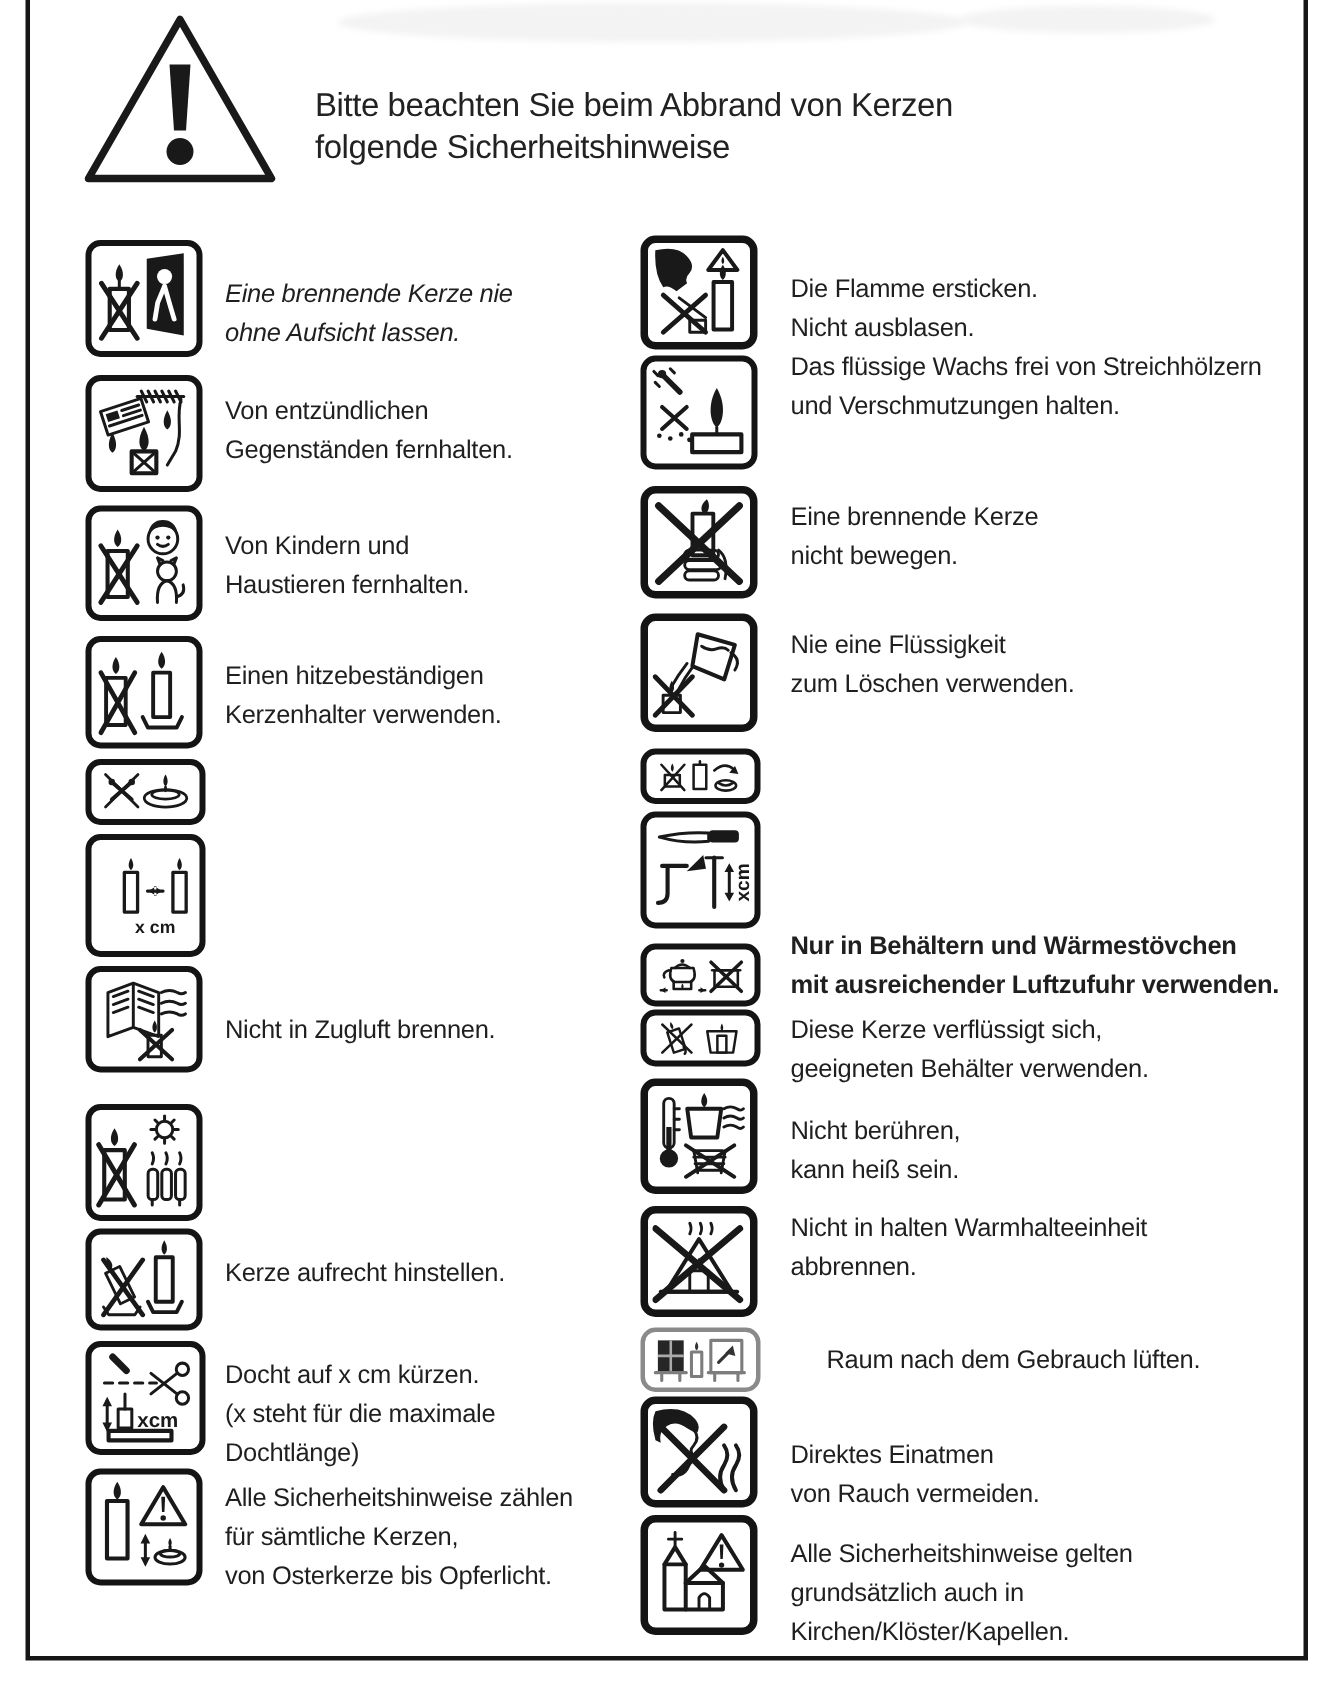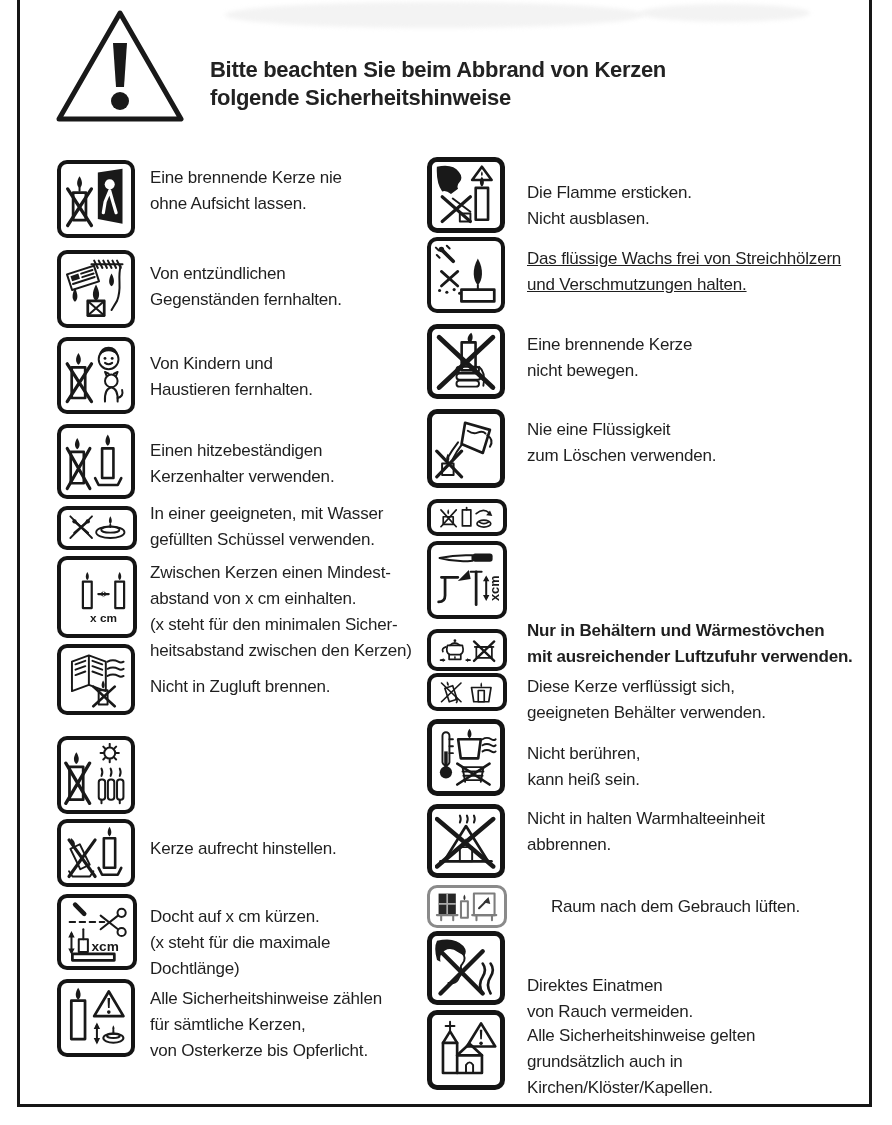--- a/index.html
+++ b/index.html
@@ -1,20 +1,20 @@
 <!DOCTYPE html>
 <html><head>
 <meta charset="utf-8">
 <style>
   html,body{margin:0;padding:0;background:#fff;}
   body{font-family:"Liberation Sans", sans-serif; color:#1c1c1c;}
   .page{position:relative;width:892px;height:1125px;background:#fff;overflow:hidden;}
   .frame{position:absolute;left:17px;top:-6px;width:855px;height:1113px;border:3px solid #161616;box-sizing:border-box;}
   .smudge{position:absolute;background:#f3f3f3;border-radius:50%;filter:blur(2px);}
-  .title{position:absolute;left:210px;top:56px;font-size:22px;line-height:28px;font-weight:bold;color:#222;white-space:pre-line;letter-spacing:-0.3px;}
+  .title{position:absolute;left:210px;top:56px;font-size:22px;line-height:28px;font-weight:normal;color:#222;white-space:pre-line;letter-spacing:-0.3px;}
   .warn{position:absolute;left:52px;top:6px;}
   .sign{position:absolute;border:4px solid #141414;border-radius:10px;background:#fff;box-sizing:border-box;padding:3px;}
   .sign.thick{border-width:5px;}
   .sign.gray{border-color:#8a8a8a;border-width:3px;}
   .sign svg{width:100%;height:100%;display:block;}
   .txt{position:absolute;font-size:17px;line-height:26px;color:#1f1f1f;white-space:pre-line;letter-spacing:-0.2px;}
   
   .s{stroke:#191919;fill:none;stroke-width:3;stroke-linecap:round;stroke-linejoin:round;}
   .s2{stroke:#191919;fill:none;stroke-width:2.2;stroke-linecap:round;stroke-linejoin:round;}
   .x{stroke:#191919;fill:none;stroke-width:3.6;stroke-linecap:round;}
@@ -44,21 +44,21 @@
     <svg viewBox="0 0 70 70">
       <path class="f" d="M37 6 L64 2 V62 L37 57 Z"></path>
       <circle cx="50" cy="19" r="5.5" fill="#fff"></circle>
       <path d="M50 26 L45 38 M50 26 L54 40 M45 38 L43 50 M54 40 L57 50" stroke="#fff" stroke-width="3.5" fill="none" stroke-linecap="round"></path>
       <path class="s" d="M10 28 h14 v30 h-14 Z"></path>
         <path class="s2" d="M17 26 v-4"></path>
       <path class="f" d="M17 10 C13 16 14 21 17 23 C20 21 21 16 17 10Z"></path>
       <path class="x" d="M4 24 L30 64 M30 24 L4 64"></path>
     </svg>
   </div>
-  <div class="txt" style="left:150px;top:165px;">Eine brennende Kerze nie
+  <div class="txt" style="left:150px;top:183px;font-style:italic;">Eine brennende Kerze nie
 ohne Aufsicht lassen.</div>
 
   <div class="sign" style="left:57px;top:250px;width:78px;height:78px;">
     <svg viewBox="0 0 70 70">
       <path class="s2" d="M30 8 H64"></path>
       <path class="s2" d="M33 4 l4 8 M38 4 l4 8 M43 4 l4 8 M48 4 l4 8 M53 4 l4 8 M58 4 l4 8"></path>
       <path class="s2" d="M62 10 C58 24 64 34 58 48 L52 58"></path>
       <path class="f" d="M52 18 C48 25 49 30 52 32 C55 30 56 25 52 18Z"></path>
       <g transform="rotate(-18 20 22)">
         <rect class="s2" x="5" y="14" width="31" height="18" fill="#fff"></rect>
@@ -111,38 +111,32 @@
       <path class="s" d="M9 10 L25 24 M25 10 L9 24"></path>
       <circle class="f" cx="9" cy="10" r="2.6"></circle>
         <circle class="f" cx="25" cy="10" r="2.6"></circle>
       <path class="s2" d="M4 4 L30 30 M30 4 L4 30"></path>
       <ellipse class="s2" cx="52" cy="23" rx="17" ry="7"></ellipse>
       <ellipse class="s2" cx="52" cy="20" rx="11" ry="3.6"></ellipse>
       <path class="s2" d="M52 17 v-3"></path>
       <path class="f" d="M52 4 C49.5 8 50 12 52 13.5 C54 12 54.5 8 52 4Z"></path>
     </svg>
   </div>
-  <div class="txt" style="left:150px;top:501px;">In einer geeigneten, mit Wasser
-gefüllten Schüssel verwenden.</div>
 
   <div class="sign" style="left:57px;top:556px;width:80px;height:82px;padding-left:16px;">
     <svg viewBox="0 0 72 74">
       <rect class="s" x="8" y="16" width="12" height="36"></rect>
       <path class="f" d="M14 3 C11 8 11.5 12 14 14 C16.5 12 17 8 14 3Z"></path>
       <rect class="s" x="52" y="16" width="12" height="36"></rect>
       <path class="f" d="M58 3 C55 8 55.5 12 58 14 C60.5 12 61 8 58 3Z"></path>
       <path class="s" d="M29 33 H43"></path>
       <path class="f" d="M30 33 l7 -4.5 v9 Z M42 33 l-7 -4.5 v9 Z"></path>
       <text class="tx" x="36" y="71" font-size="16" text-anchor="middle">x cm</text>
     </svg>
   </div>
-  <div class="txt" style="left:150px;top:560px;">Zwischen Kerzen einen Mindest-
-abstand von x cm einhalten.
-(x steht für den minimalen Sicher-
-heitsabstand zwischen den Kerzen)</div>
 
   <div class="sign" style="left:57px;top:644px;width:78px;height:71px;">
     <svg viewBox="0 0 70 64">
       <path class="s2" d="M8 12 L27 5 V38 L8 45 Z M27 5 L46 12 V45 L27 38 Z"></path>
       <path class="s2" d="M12 15 L23 11 M12 21 L23 17 M12 27 L23 23 M31 11 L42 15 M31 17 L42 21 M31 23 L42 27"></path>
       <path class="s2" d="M48 12 q6 -3 12 0 q3 2 6 0 M48 20 q6 -3 12 0 q3 2 6 0 M48 28 q6 -3 12 0 q3 2 6 0"></path>
       <rect class="s2" x="38" y="44" width="10" height="16"></rect>
       <path class="f" d="M43 33 C40.5 37 41 40.5 43 42 C45 40.5 45.5 37 43 33Z"></path>
       <path class="s" d="M32 40 L56 62 M56 40 L32 62"></path>
     </svg>
@@ -240,21 +234,21 @@
       <path class="s" d="M8 30 L26 46 M26 30 L8 46"></path>
       <circle class="f" cx="6" cy="51" r="1.7"></circle>
         <circle class="f" cx="14" cy="53" r="1.7"></circle>
         <circle class="f" cx="22" cy="50" r="1.7"></circle>
         <circle class="f" cx="28" cy="54" r="1.7"></circle>
       <path class="f" d="M48 16 C41 28 43 41 48 45 C53 41 55 28 48 16Z"></path>
       <path class="s" d="M30 50 H66 V63 H30 Z"></path>
       <path class="s2" d="M48 45 V50"></path>
     </svg>
   </div>
-  <div class="txt" style="left:527px;top:246px;text-decoration:underline;">Das flüssige Wachs frei von Streichhölzern
+  <div class="txt" style="left:527px;top:232px;">Das flüssige Wachs frei von Streichhölzern
 und Verschmutzungen halten.</div>
 
   <div class="sign thick" style="left:427px;top:324px;width:78px;height:75px;">
     <svg viewBox="0 0 70 68">
       <rect class="s" x="30" y="12" width="16" height="32"></rect>
       <path class="f" d="M41 1 C35 6 36.5 11 39.5 12.5 C42.5 11 44 5 41 1Z"></path>
       <rect class="s2" x="24" y="40" width="26" height="7" rx="3.5"></rect>
       <rect class="s2" x="24" y="48" width="28" height="7" rx="3.5"></rect>
       <rect class="s2" x="24" y="56" width="26" height="7" rx="3.5"></rect>
       <path class="s2" d="M50 40 Q58 46 55 62"></path>
@@ -346,21 +340,21 @@
       <path class="s2" d="M16 14 h4 M16 22 h4 M16 30 h4"></path>
       <path class="f" d="M10 28 h4 v20 h-4 Z"></path>
       <circle class="f" cx="12" cy="52" r="7"></circle>
       <path class="s" d="M26 14 H52 L49 36 H29 Z"></path>
       <path class="f" d="M39 2 C35.5 7 36.5 11 39 13 C41.5 11 42.5 7 39 2Z"></path>
       <path class="s2" d="M54 14 q5 -3 10 0 q3 2 5 0 M54 21 q5 -3 10 0 q3 2 5 0 M54 28 q5 -3 10 0 q3 2 5 0"></path>
       <path class="s2" d="M32 46 h21 M31 51 h24 M32 56 h22 M33 61 h20 M31 46 L34 63 M55 46 L52 63"></path>
       <path class="s" d="M25 42 L62 66 M62 42 L25 66"></path>
     </svg>
   </div>
-  <div class="txt" style="left:527px;top:741px;text-align:center;">Nicht berühren,
+  <div class="txt" style="left:527px;top:741px;">Nicht berühren,
 kann heiß sein.</div>
 
   <div class="sign thick" style="left:427px;top:804px;width:78px;height:74px;">
     <svg viewBox="0 0 70 66">
       <path class="s2" d="M28 4 q2 4 0 8 M36 4 q2 4 0 8 M44 4 q2 4 0 8"></path>
       <path class="s" d="M10 56 L35 16 L60 56 Z"></path>
       <rect class="s2" x="28" y="40" width="14" height="16" fill="#fff"></rect>
       <path class="f" d="M35 30 C32.5 34 33 37.5 35 39 C37 37.5 37.5 34 35 30Z"></path>
       <path class="s" d="M6 56 H64"></path>
       <path d="M2 8 L66 62 M66 8 L2 62" stroke="#191919" stroke-width="5" fill="none" stroke-linecap="round"></path>
@@ -385,21 +379,21 @@
   <div class="txt" style="left:551px;top:894px;">Raum nach dem Gebrauch lüften.</div>
 
   <div class="sign thick" style="left:427px;top:931px;width:78px;height:74px;">
     <svg viewBox="0 0 70 66">
       <path class="f" d="M2 2 Q22 -3 32 8 Q37 14 33 19 L26 15 Q18 9 11 13 Q4 17 6 26 L2 24 Q-2 10 2 2Z"></path>
       <path class="s2" d="M31 16 Q36 22 31 28 Q27 32 31 36 L26 46 Q22 52 15 50"></path>
       <path class="s" d="M54 62 q-6 -10 0 -19 q5 -8 0 -15 M63 62 q-6 -10 0 -19 q5 -8 0 -15"></path>
       <path d="M6 14 L54 62 M54 14 L6 62" stroke="#191919" stroke-width="5" fill="none" stroke-linecap="round"></path>
     </svg>
   </div>
-  <div class="txt" style="left:527px;top:957px;margin-top:16px;">Direktes Einatmen
+  <div class="txt" style="left:527px;top:957px;">Direktes Einatmen
 von Rauch vermeiden.</div>
 
   <div class="sign thick" style="left:427px;top:1010px;width:78px;height:80px;">
     <svg viewBox="0 0 70 72">
       <path class="s2" d="M17 4 V14 M12 9 H22"></path>
       <path class="s" d="M9 28 L17 15 L25 28"></path>
       <rect class="s" x="9" y="28" width="16" height="34"></rect>
       <path class="s" d="M25 42 L39 29 L53 42"></path>
       <path class="s" d="M25 42 H53 V62 H25"></path>
       <path class="s2" d="M35 62 V53 Q39 47 43 53 V62"></path>

